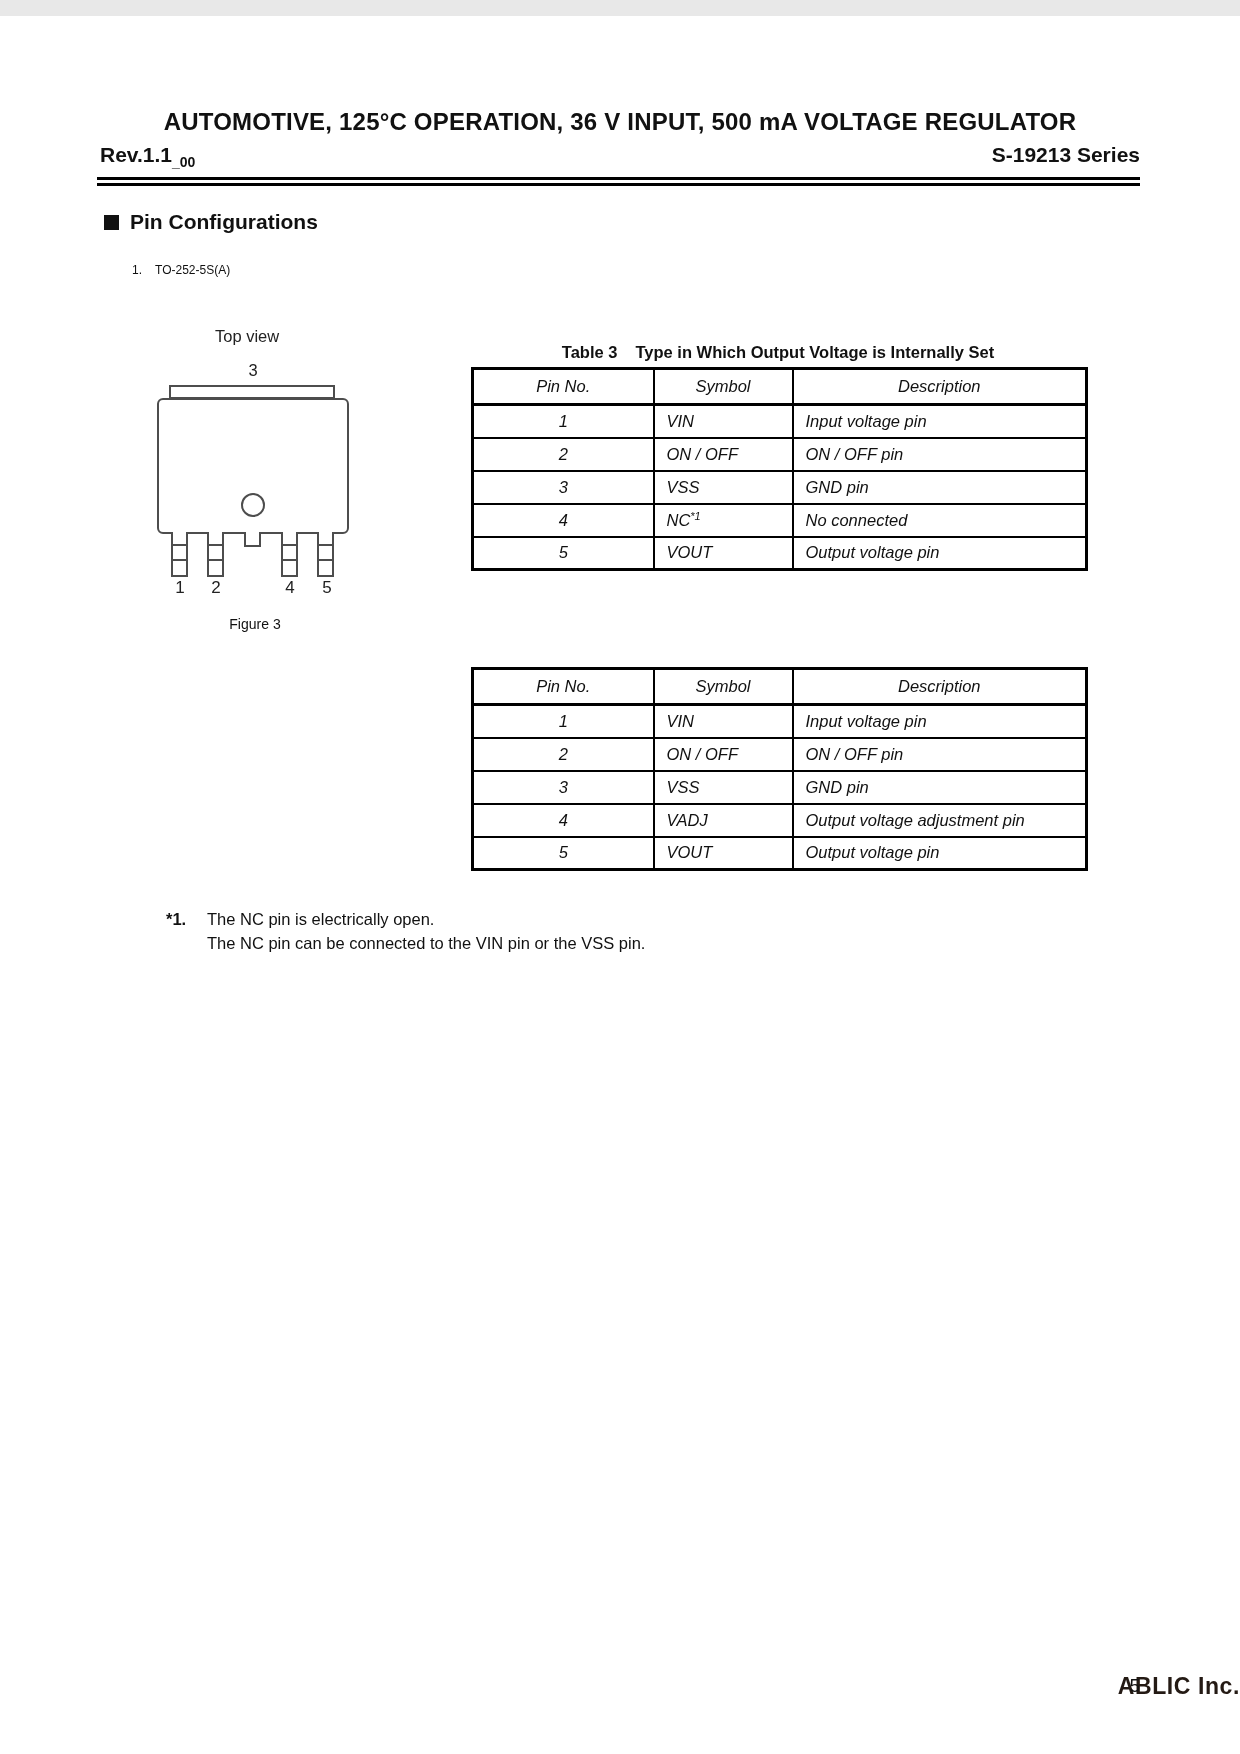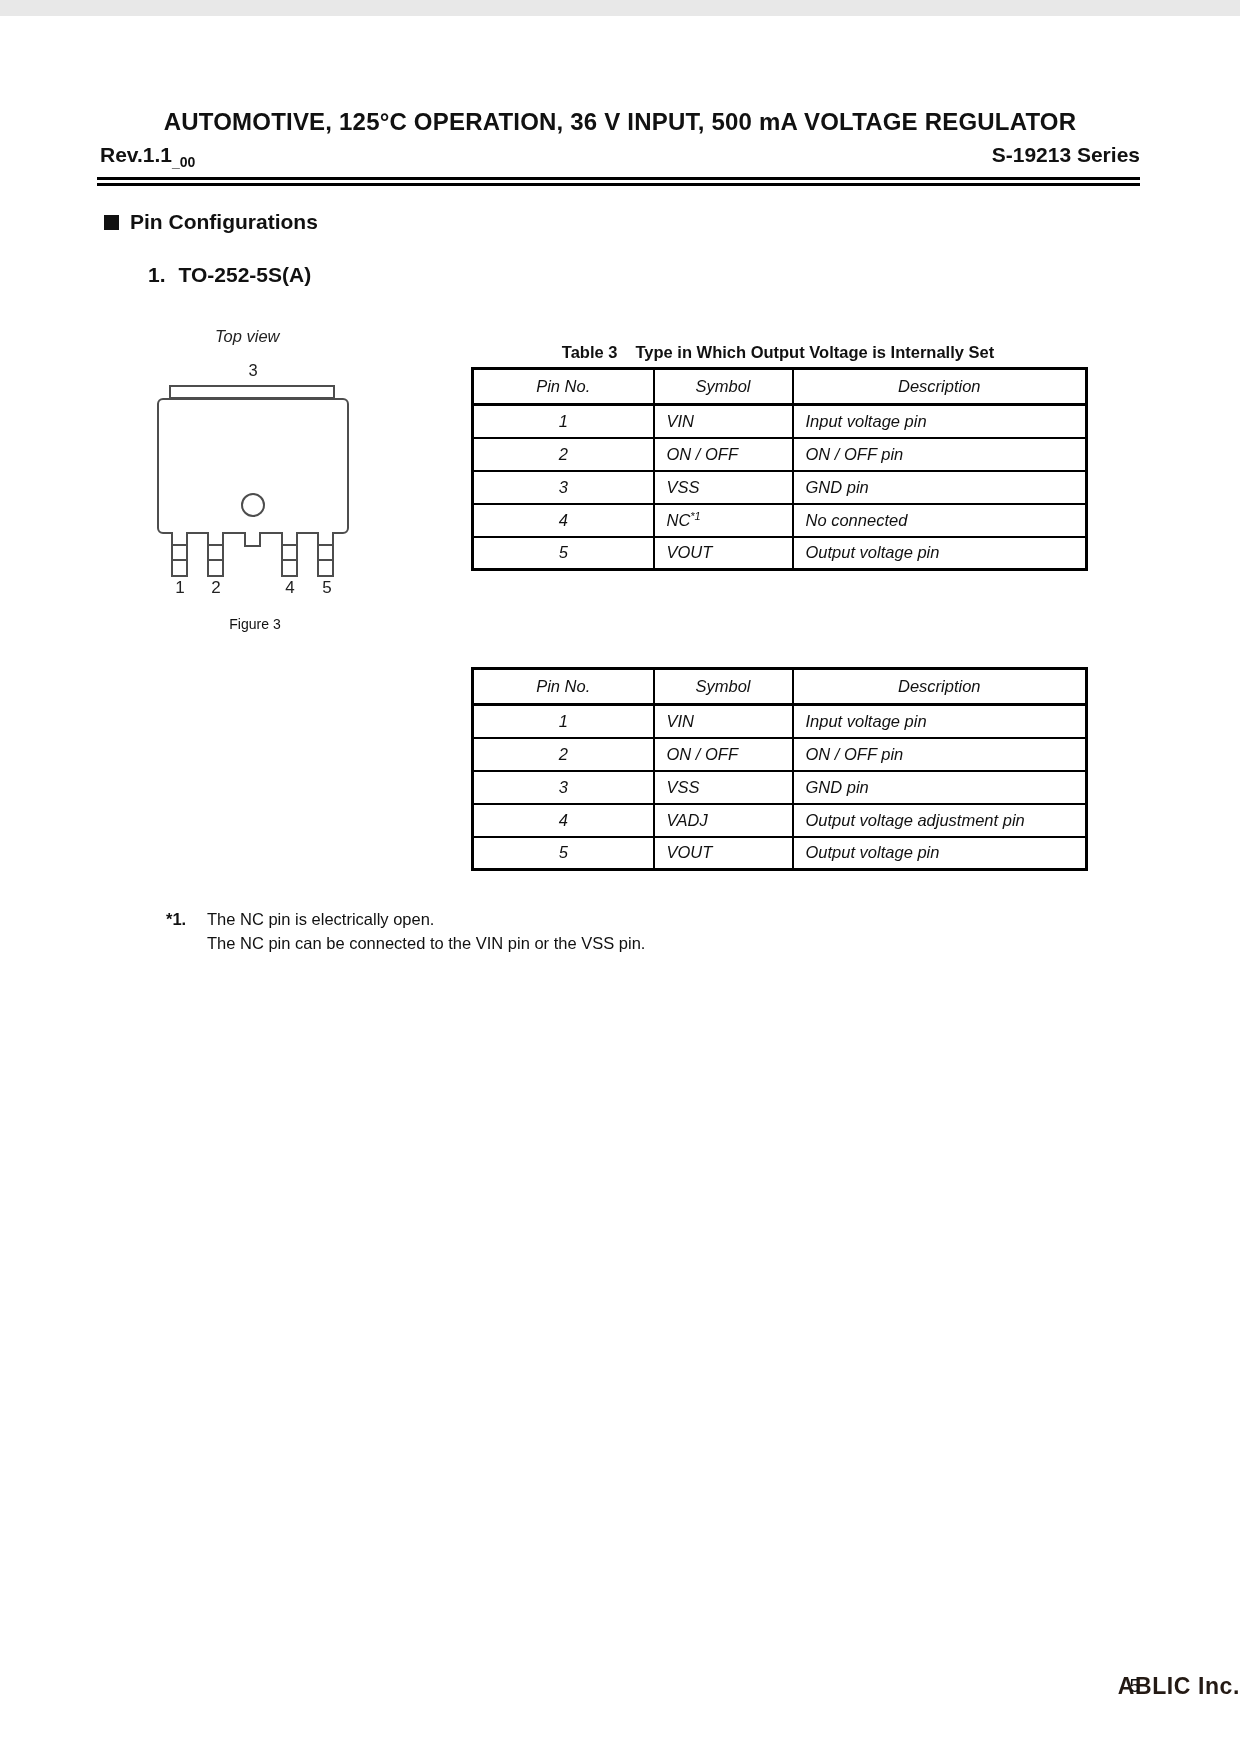--- a/index.html
+++ b/index.html
@@ -23,25 +23,25 @@
   .rev sub { font-size: 14px; }
   .series { position: absolute; top: 127px; right: 100px; font-size: 21px; font-weight: bold; }
   .double-rule {
     position: absolute; top: 161px; left: 97px; width: 1043px; height: 9px;
     border-top: 3px solid #000; border-bottom: 3px solid #000;
   }
   
   .section-head { position: absolute; top: 194px; left: 104px; display: flex; align-items: center; }
   .section-bullet { width: 15px; height: 15px; background: #111; margin-right: 11px; flex: none; }
   .section-label { font-size: 21px; font-weight: bold; }
-  .subsection { position: absolute; top: 247px; left: 148px; font-size: 21px; font-weight: bold; }
+  .subsection { position: absolute; top: 247px; left: 132px; font-size: 12px; font-weight: normal; }
   .subsection .sub-title { margin-left: 13px; }
   
   .fig-text { position: absolute; font-size: 16.5px; color: #222; }
-  .topview { top: 311px; left: 215px; font-style: italic; }
+  .topview { top: 311px; left: 215px; }
   .pin3-label { top: 345px; left: 243px; width: 20px; text-align: center; }
   .pkg-tab {
     position: absolute; top: 369px; left: 169px; width: 166px; height: 14px;
     border: 2px solid #4d4d4d; background: #fff;
   }
   .pkg-body {
     position: absolute; top: 382px; left: 157px; width: 192px; height: 136px;
     border: 2px solid #4d4d4d; border-radius: 6px; background: #fff;
   }
   .pkg-dot {

